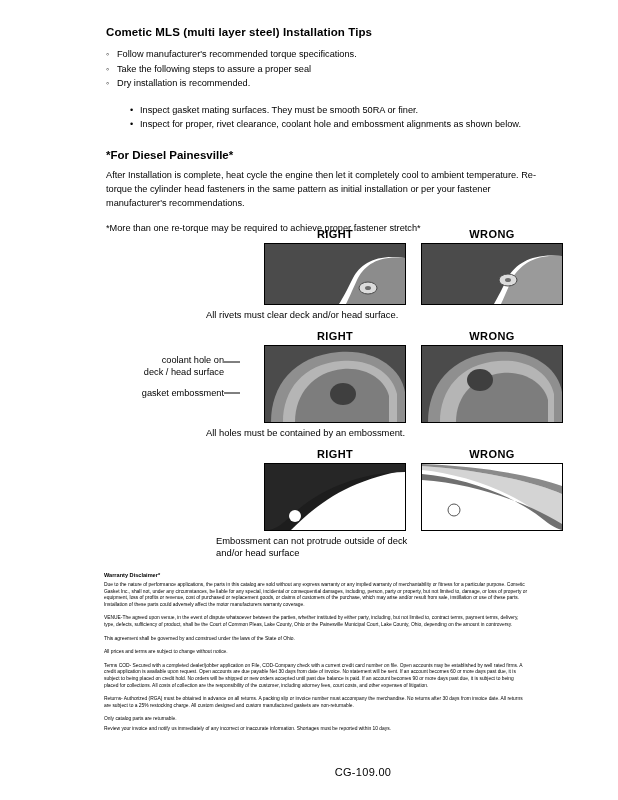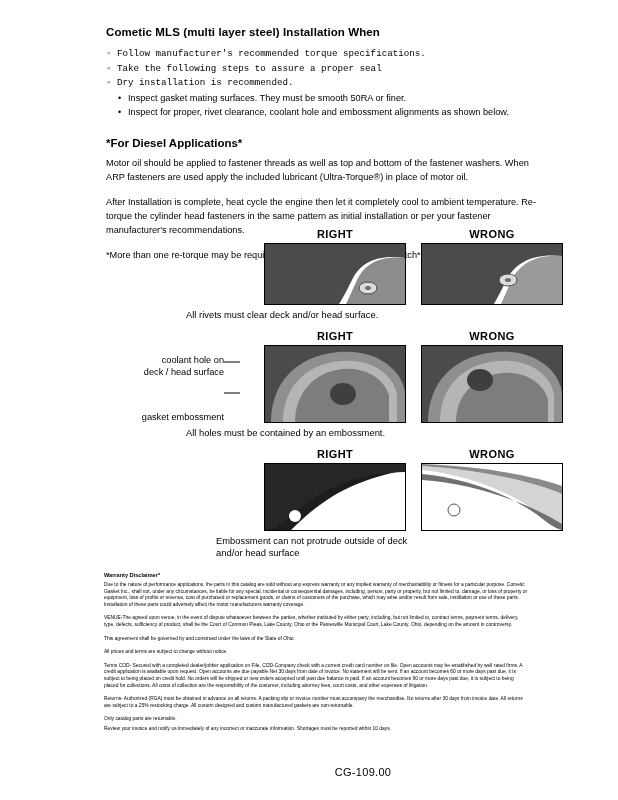--- a/index.html
+++ b/index.html
@@ -36,32 +36,31 @@
   ul.bullets {
     list-style: none;
     margin: 0;
     padding: 0;
   }
   ul.bullets > li {
     font-size: 9.2px;
     line-height: 14.5px;
     padding-left: 11px;
     position: relative;
-    font-family: Liberation Mono, monospace;
   }
   ul.bullets > li::before {
     content: "\25E6";
     position: absolute;
     left: 0;
     top: 0;
     font-size: 9.2px;
   }
   ul.sub {
     list-style: none;
-    margin: 0;
+    margin: 12px;
     padding: 0 0 0 12px;
   }
   ul.sub > li {
     font-size: 9.2px;
     line-height: 14.5px;
     padding-left: 10px;
     position: relative;
   }
   ul.sub > li::before {
     content: "\2022";
@@ -114,21 +113,21 @@
     border: 1px solid #000;
     box-sizing: border-box;
     overflow: hidden;
     position: relative;
     background: #ffffff;
   }
   .panel.tall { height: 78px; }
   .caption {
     font-size: 9.4px;
     margin-top: 4px;
-    margin-left: 80px;
+    margin-left: 100px;
     line-height: 12px;
   }
   .caption.wide { margin-left: 110px; }
 
   
   .annot {
     position: absolute;
     font-size: 9.2px;
     text-align: right;
     line-height: 12px;
@@ -163,34 +162,33 @@
     padding-left: 24px;
   }
   .doc-code span { margin-left: 60px; }
 </style>
 </head>
 <body>
 
 <div class="page">
 
   <div class="content">
-    <h1 class="title">Cometic MLS (multi layer steel) Installation When</h1>
+    <h1 class="title">Cometic MLS (multi layer steel) Installation Tips</h1>
 
     <ul class="bullets">
       <li>Follow manufacturer's recommended torque specifications.</li>
       <li>Take the following steps to assure a proper seal</li>
       <li>Dry installation is recommended.</li>
     </ul>
     <ul class="sub">
       <li>Inspect gasket mating surfaces.  They must be smooth 50RA or finer.</li>
       <li>Inspect for proper, rivet clearance, coolant hole and embossment alignments as shown below.</li>
     </ul>
 
-    <h2 class="subhead">*For Diesel Applications*</h2>
-    <p class="body">Motor oil should be applied to fastener threads as well as top and bottom of the fastener washers. When ARP fasteners are used apply the included lubricant (Ultra-Torque®) in place of motor oil.</p>
+    <h2 class="subhead">*For Diesel Painesville*</h2>
     <p class="body">After Installation is complete, heat cycle the engine then let it completely cool to ambient temperature. Re-torque the cylinder head fasteners in the same pattern as initial installation or per your fastener manufacturer's recommendations.</p>
     <p class="body last">*More than one re-torque may be required to achieve proper fastener stretch*</p>
   </div>
 
   <div class="figures">
 
     <div class="fig-row" style="height:96px;">
       <div class="panel-pair" style="margin-bottom:0;">
         <div class="panel-col">
           <div class="fig-label">RIGHT</div>
@@ -215,21 +213,21 @@
               <ellipse cx="86" cy="36" rx="3" ry="2" fill="#6e6e6e"></ellipse>
             </svg>
           </div>
         </div>
       </div>
       <div class="caption">All rivets must clear deck and/or head surface.</div>
     </div>
 
     <div class="fig-row" style="height:112px; margin-top:6px;">
       <div class="annot" style="left:0; top:24px; width:118px;">coolant hole on<br>deck / head surface</div>
-      <div class="annot" style="left:0; top:57px; width:118px;margin-top:24px;">gasket embossment</div>
+      <div class="annot" style="left:0; top:57px; width:118px;">gasket embossment</div>
       <svg style="position:absolute; left:118px; top:26px;" width="16" height="50">
         <line x1="0" y1="6" x2="16" y2="6" stroke="#000" stroke-width="1"></line>
         <line x1="0" y1="37" x2="16" y2="37" stroke="#000" stroke-width="1"></line>
       </svg>
 
       <div class="panel-pair">
         <div class="panel-col">
           <div class="fig-label">RIGHT</div>
           <div class="panel tall">
             <svg width="140" height="76" viewBox="0 0 140 76">

